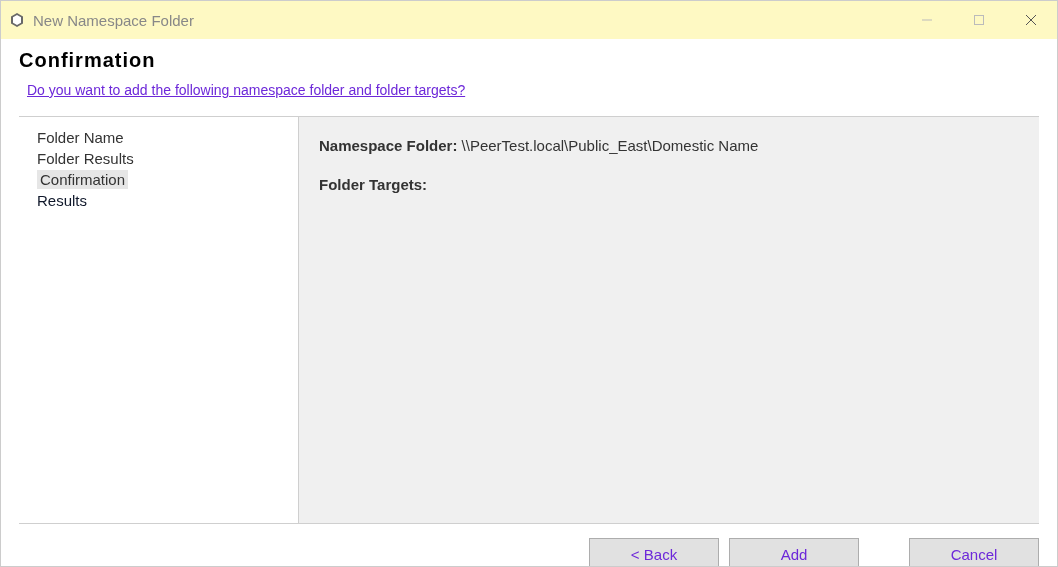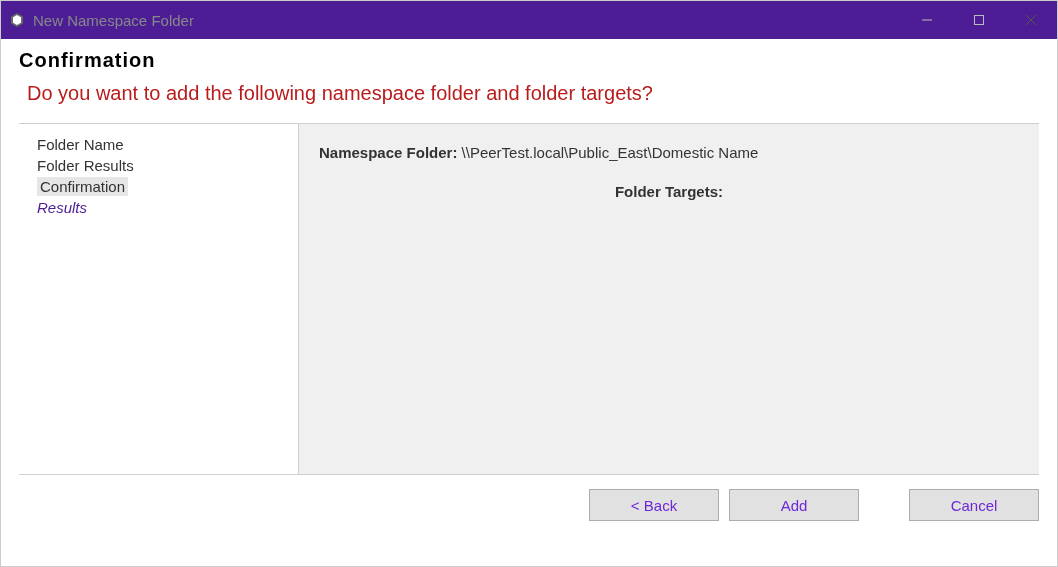--- a/index.html
+++ b/index.html
@@ -15,21 +15,21 @@
       width: 1058px;
       height: 567px;
       overflow: hidden;
       border: 1px solid #ccc;
     }
     .titlebar {
       display: flex;
       align-items: center;
       height: 38px;
       padding: 0 0 0 8px;
-      background: #4c1d95;
+      background: #fef9c3;
     }
     .titlebar .app-icon {
       width: 16px;
       height: 16px;
       margin-right: 8px;
       display: flex;
       align-items: center;
       justify-content: center;
     }
     .titlebar .title-text {
@@ -55,65 +55,64 @@
     }
     .header-section h1 {
       font-family: Verdana, "Segoe UI", sans-serif;
       font-size: 20px;
       font-weight: bold;
       color: #000;
       letter-spacing: 1px;
       margin-bottom: 10px;
     }
     .header-section .subtitle {
-      font-size: 20px;
-      color: #b91c1c;
+      font-size: 14px;
+      color: #6d28d9;
       padding-left: 8px;
+      text-decoration: underline;
     }
     .content-area {
       display: flex;
       border-top: 1px solid #cfcfcf;
       border-bottom: 1px solid #cfcfcf;
-      height: 352px;
+      height: 408px;
       margin: 0 18px;
     }
     .sidebar {
       width: 280px;
       border-right: 1px solid #cfcfcf;
       background: #fff;
       padding-top: 10px;
     }
     .sidebar-item {
       padding: 2px 18px;
       font-size: 15px;
       color: #333;
       cursor: default;
     }
     .sidebar-item.selected span {
       background: #e6e6e6;
       padding: 1px 3px;
     }
     .sidebar-item.disabled {
-      color: #4c1d95;
-      font-style: italic;
+      color: #0f172a;
     }
     .main-panel {
       flex: 1;
       background: #f0f0f0;
       padding: 18px 20px;
       font-size: 15px;
       color: #333;
       line-height: 1.5;
     }
     .main-panel .row-inline {
       margin-bottom: 14px;
     }
     .main-panel .label-bold {
       font-weight: bold;
-      text-align: center;
     }
     .main-panel .targets-block {
       margin-top: 16px;
     }
     .main-panel .target-line {
       line-height: 1.45;
     }
     .footer {
       display: flex;
       justify-content: flex-end;

